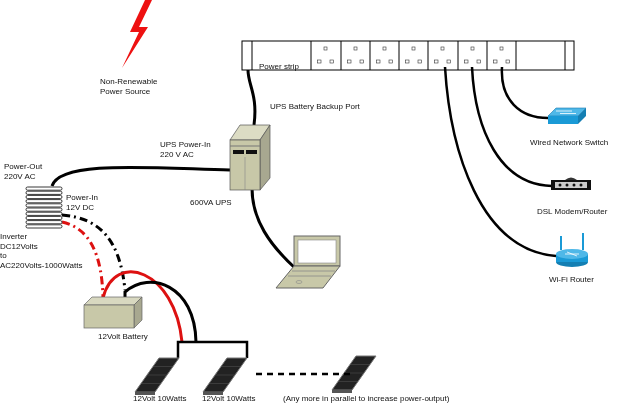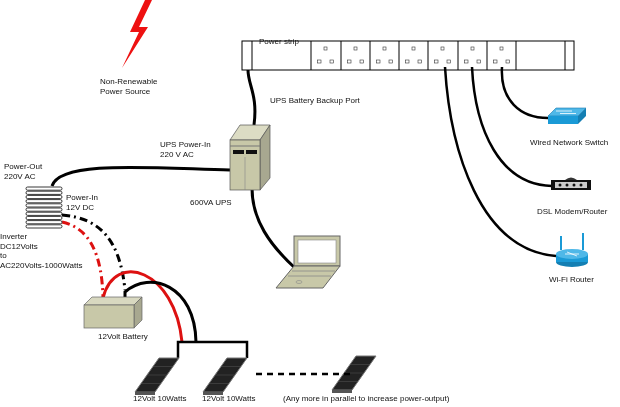--- a/index.html
+++ b/index.html
@@ -177,23 +177,23 @@
     <ellipse cx="572" cy="254" rx="16" ry="5" fill="#4fb8e8"></ellipse>
     <path d="M565,254 L579,254 M567,252 L577,256" stroke="#fff" stroke-width="0.8"></path>
   </g>
 </svg>
 
 <div class="lbl center" style="left:100px;top:77px;width:74px;">
   <div>Non-Renewable</div>
   <div>Power Source</div>
 </div>
 
-<div class="lbl" style="left:259px;top:37px;font-size:8px;">Power strip</div>
-
-<div class="lbl" style="left:270px;top:96px;">UPS Battery Backup Port</div>
+<div class="lbl" style="left:259px;top:62px;font-size:8px;">Power strip</div>
+
+<div class="lbl" style="left:270px;top:102px;">UPS Battery Backup Port</div>
 
 <div class="lbl center" style="left:160px;top:140px;width:72px;">
   <div>UPS Power-In</div>
   <div>220 V AC</div>
 </div>
 
 <div class="lbl center" style="left:272px;top:169px;width:118px;">
 </div>
 
 <div class="lbl" style="left:190px;top:198px;">600VA   UPS</div>

